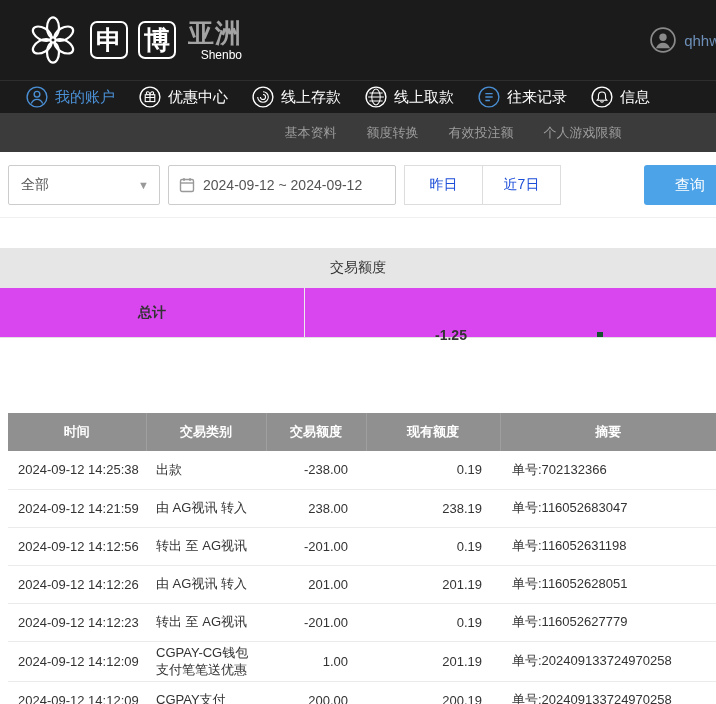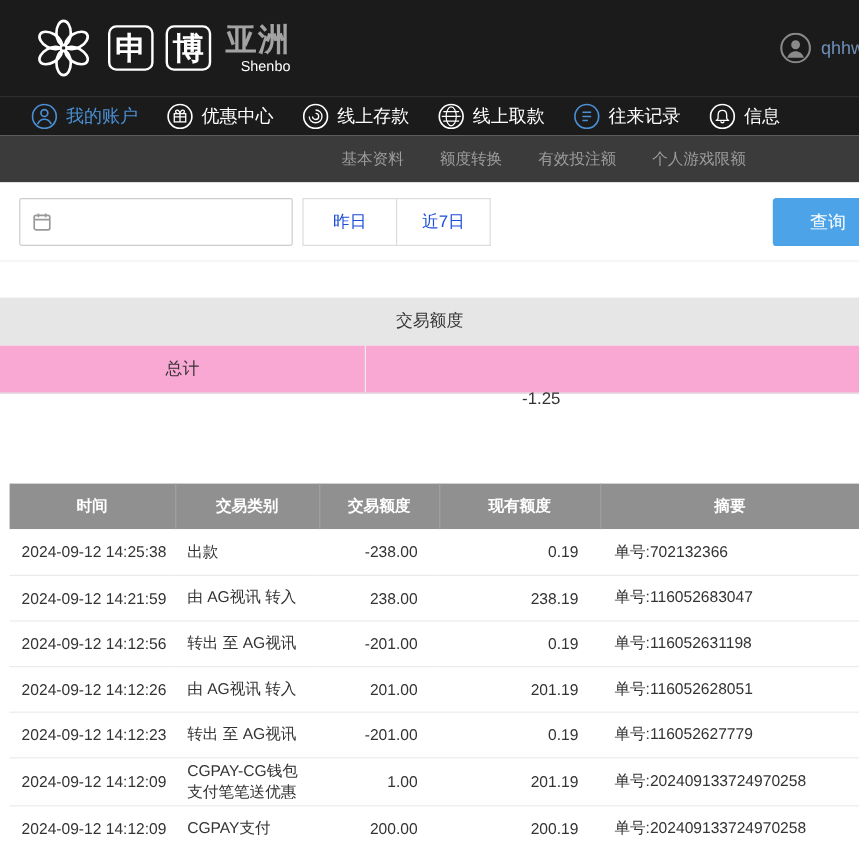--- a/index.html
+++ b/index.html
@@ -75,21 +75,21 @@
     background:#4da3e8; color:#fff; border:none; border-radius:3px;
     font-size:15px; cursor:pointer; font-family:inherit;
   }
 
   
   .summary { margin-top:30px; }
   .summary-head {
     height:40px; background:#e6e6e6; display:flex; align-items:center;
     justify-content:center; font-size:14px; color:#333;
   }
-  .summary-row { display:flex; height:40px; border-bottom:1px solid #e2e2e2; font-size:14px; color:#333; background:#f9a8d4; }
+  .summary-row { display:flex; height:50px; border-bottom:1px solid #e2e2e2; font-size:14px; color:#333; background:#d946ef;font-weight:bold; }
   .s-cell { display:flex; align-items:center; justify-content:center; }
   .c1 { width:305px; border-right:1px solid #ececec; }
   .c2 { width:298px; border-right:6px solid #14532d;margin-top:44px; }
   .c3 { flex:1; }
 
   
   .tx { margin:75px 0 0 8px; width:708px; border-collapse:collapse; table-layout:fixed; }
   .tx th {
     background:#909090; color:#fff; font-size:13px; font-weight:bold;
     height:38px; border-right:1px solid #9f9f9f; text-align:center;
@@ -204,28 +204,33 @@
     </nav>
 
   <div class="subnav">
       <span class="subnav-item">基本资料</span>
       <span class="subnav-item">额度转换</span>
       <span class="subnav-item">有效投注额</span>
       <span class="subnav-item">个人游戏限额</span>
     </div>
 
   <div class="filterbar">
+    <div class="select">
+      <span>全部</span>
+      <span class="caret">▼</span>
+    </div>
     <div class="dateinput">
       <span class="cal">
         <svg viewBox="0 0 16 16">
           <rect x="1.5" y="2.5" width="13" height="12" rx="1.5" fill="none" stroke="#999" stroke-width="1.4"></rect>
           <path d="M1.5 6h13" stroke="#999" stroke-width="1.4"></path>
           <path d="M5 1v3M11 1v3" stroke="#999" stroke-width="1.4"></path>
         </svg>
       </span>
+      <span>2024-09-12 ~ 2024-09-12</span>
     </div>
     <div class="btn-group">
         <button class="range-btn">昨日</button>
         <button class="range-btn">近7日</button>
       </div>
     <button class="search-btn">查询</button>
   </div>
 
   <section class="summary">
     <div class="summary-head">交易额度</div>

